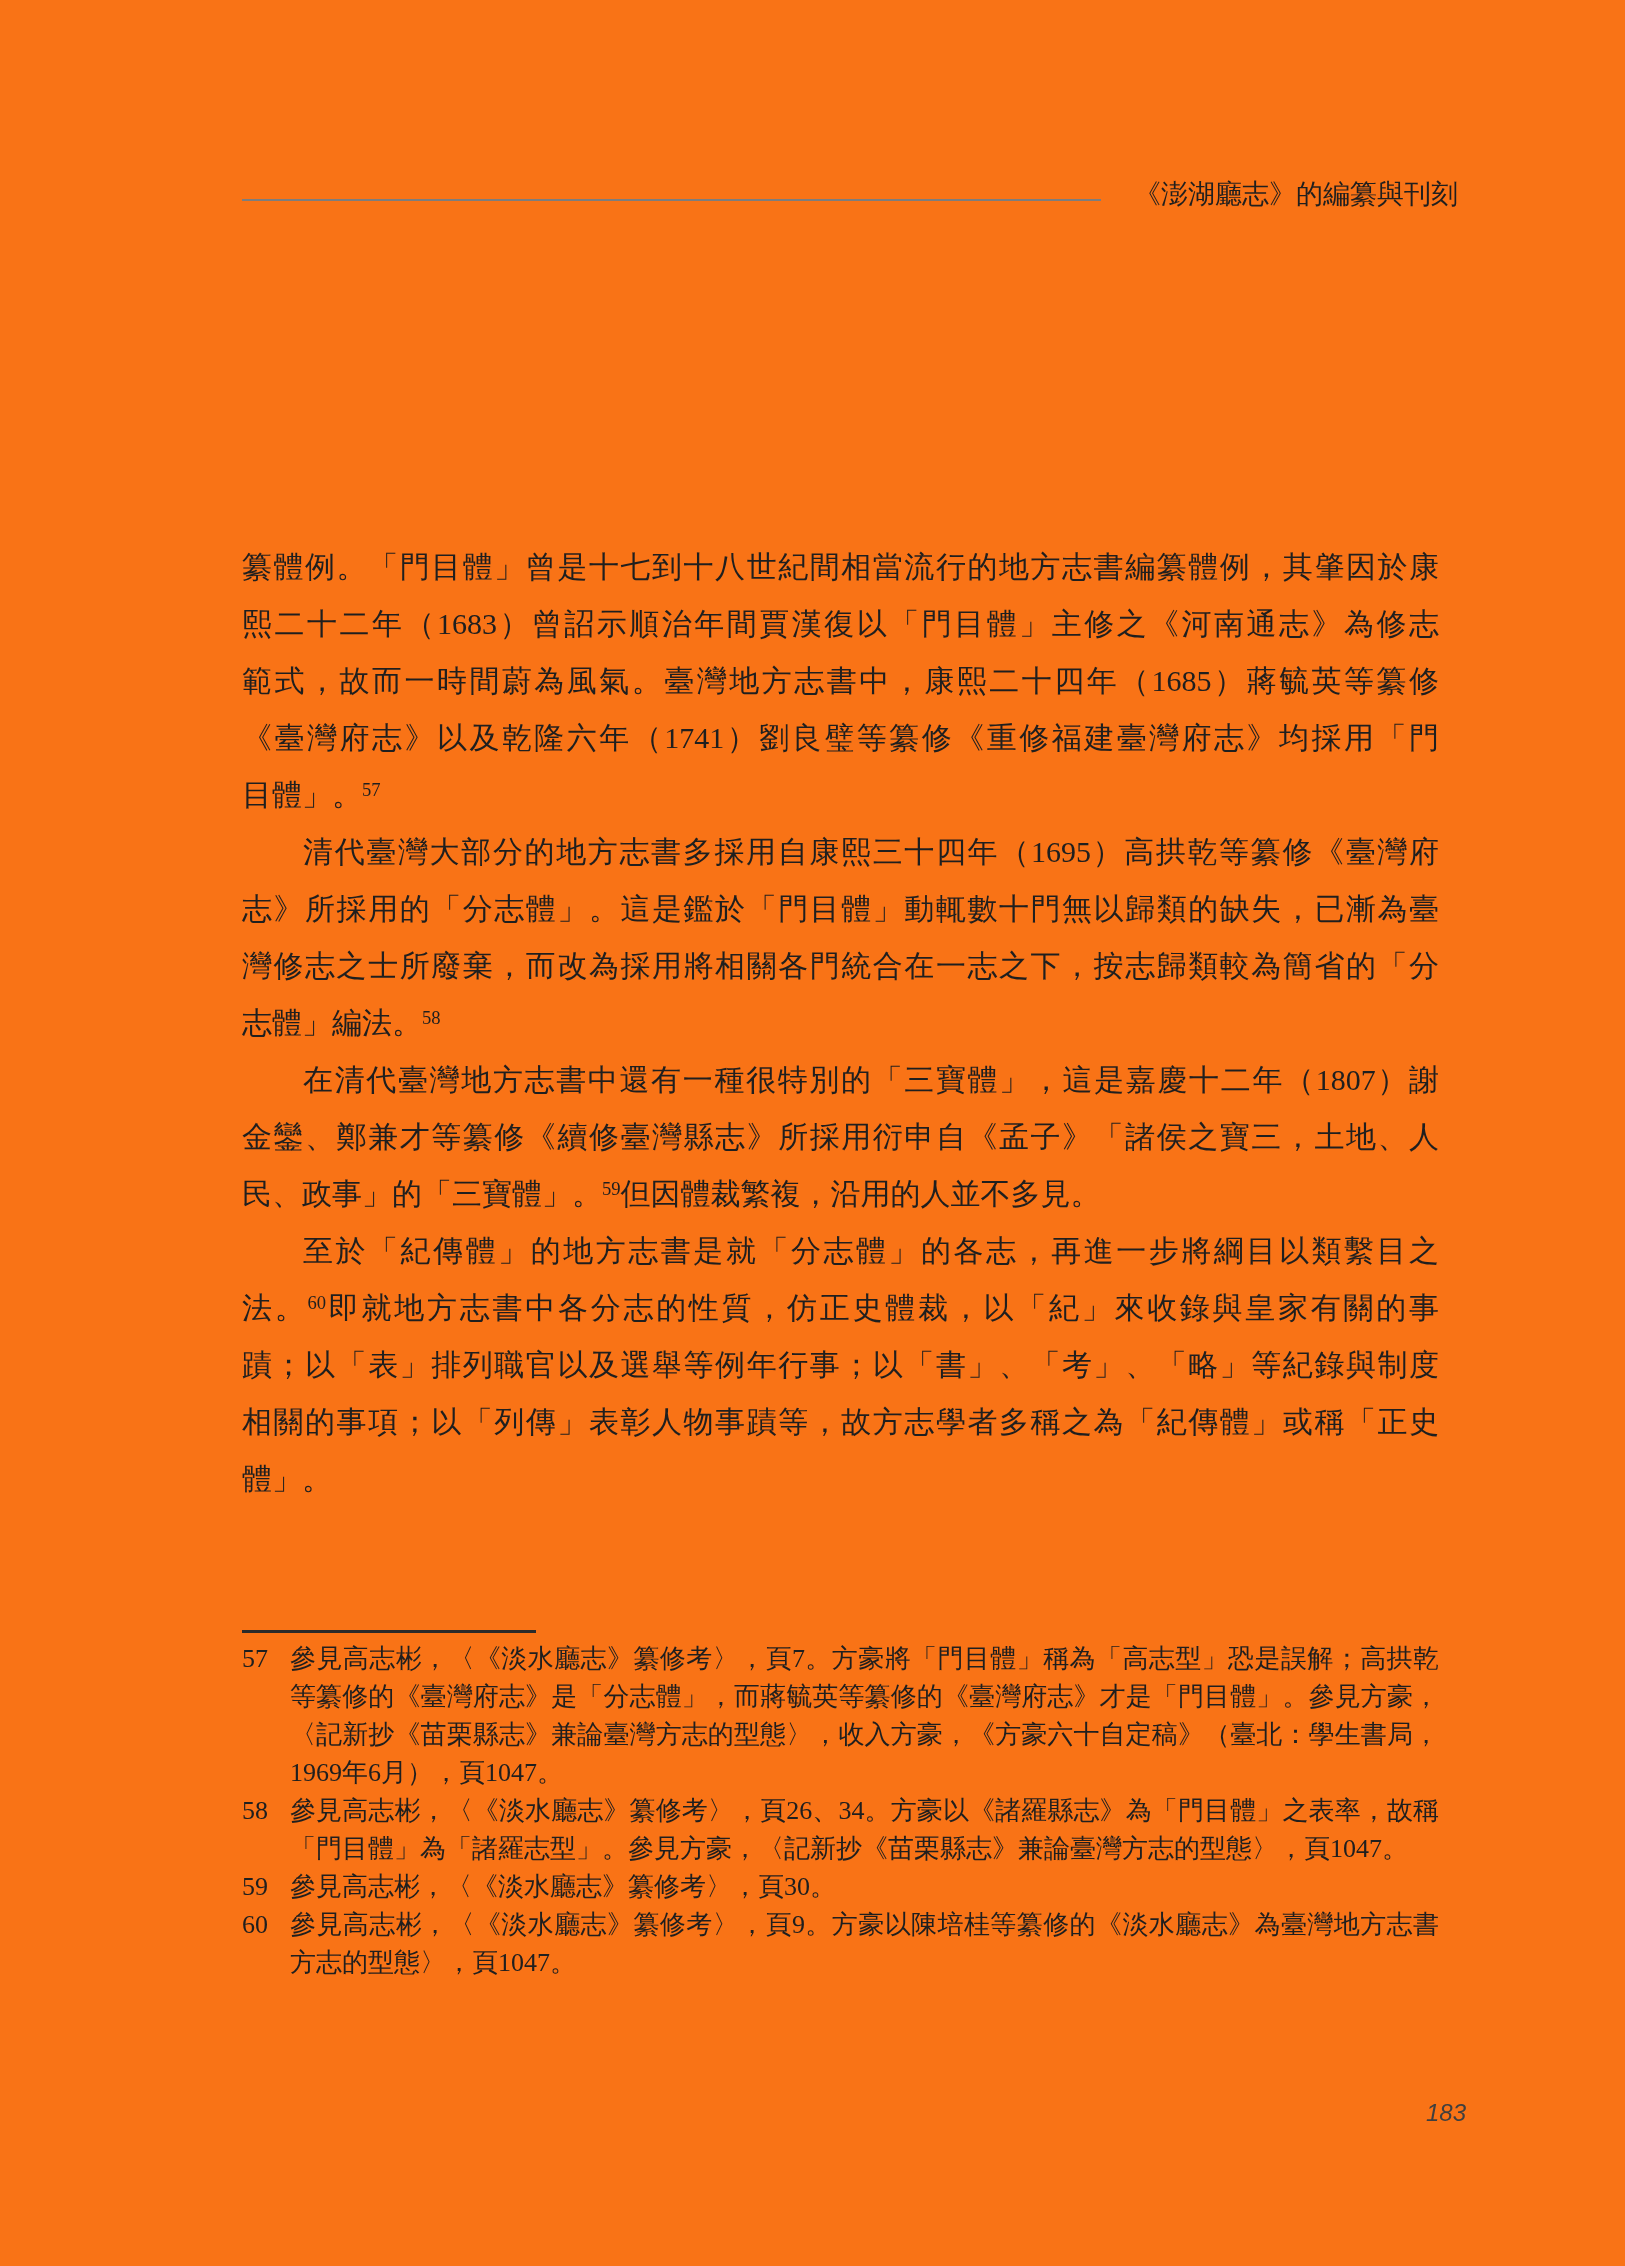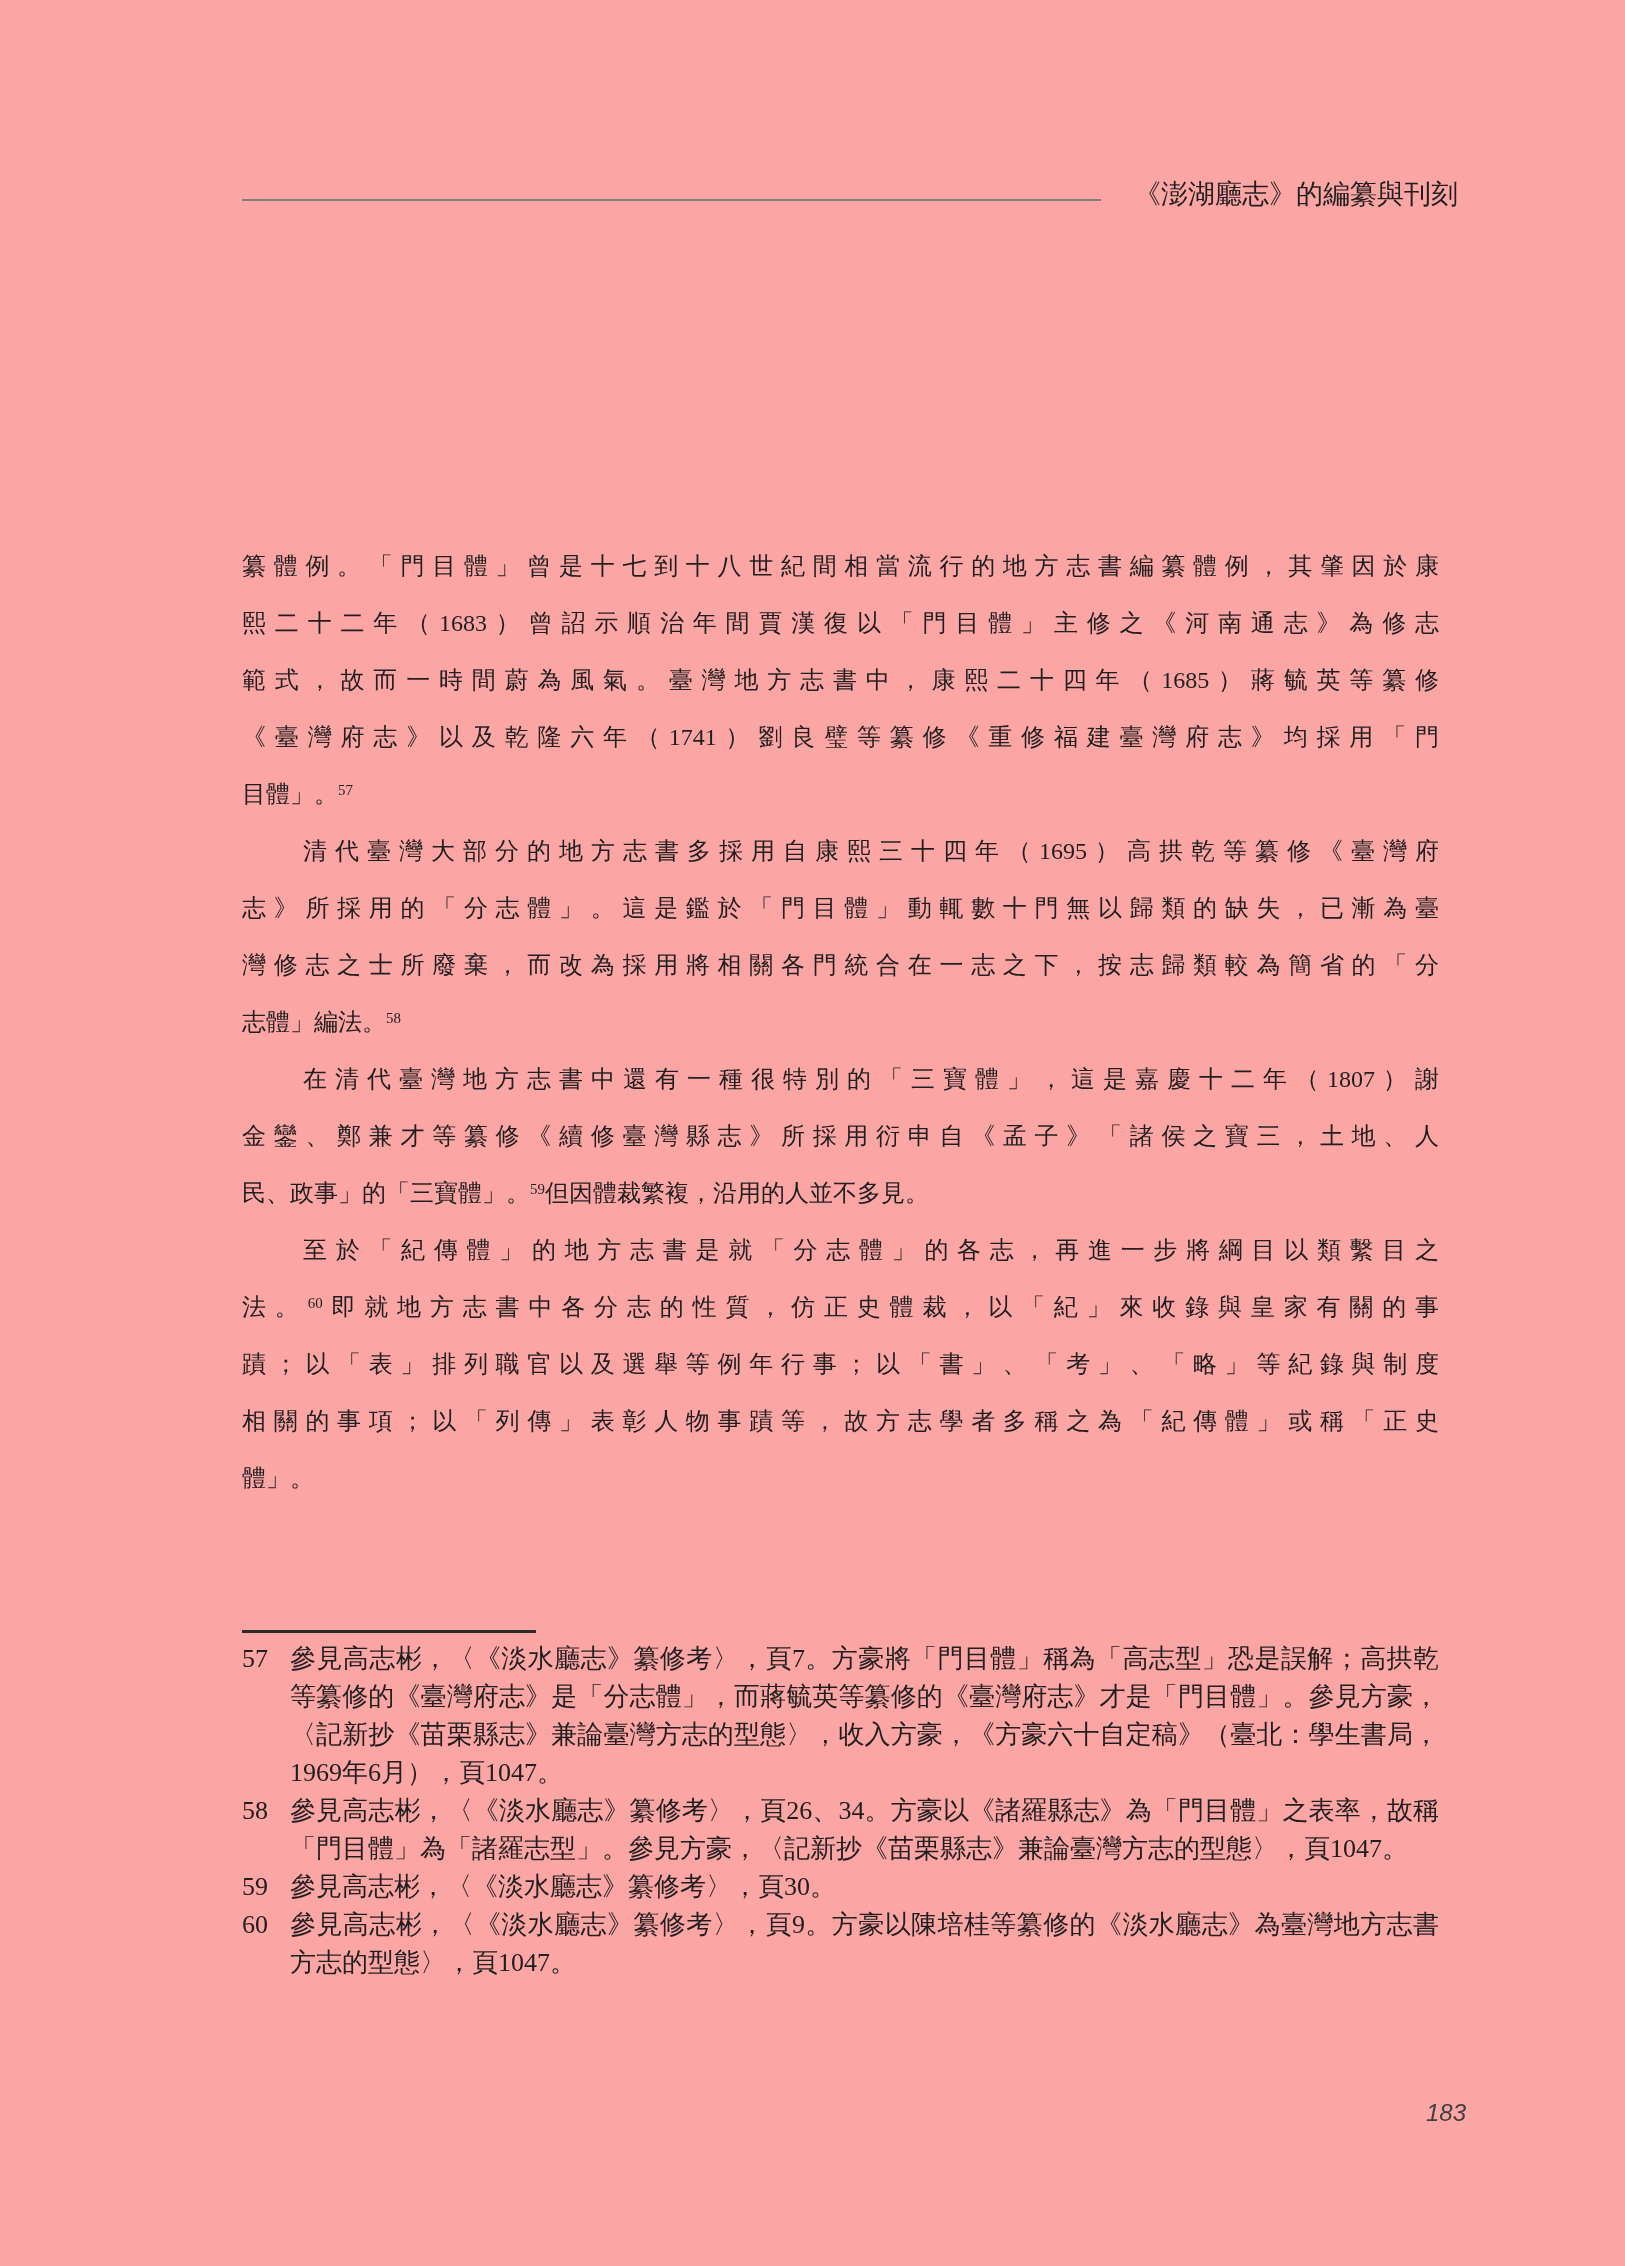--- a/index.html
+++ b/index.html
@@ -4,21 +4,21 @@
 <style>
   html, body {
     margin: 0;
     padding: 0;
     background: #ffffff;
   }
   #page {
     position: relative;
     width: 1625px;
     height: 2266px;
-    background: #fca5a5;
+    background: #f97316;
     font-family: "Liberation Serif", "DejaVu Serif", serif;
     color: var(--text-color, #1f1f1f);
     overflow: hidden;
   }
   .header-rule {
     position: absolute;
     left: 242px;
     top: 199px;
     width: 859px;
     height: 1.9px;
@@ -31,21 +31,21 @@
     font-size: 27px;
     line-height: 32.5px;
     white-space: nowrap;
     color: var(--text-color, #1f1f1f);
   }
   .body-block {
     position: absolute;
     left: 242px;
     top: 538px;
     width: 1197px;
-    font-size: 24px;
+    font-size: 30px;
     line-height: 57px;
   }
   .body-block .line {
     text-align: justify;
     text-align-last: justify;
     text-justify: inter-character;
     height: 57px;
     overflow: hidden;
   }
   .body-block .line.last {

